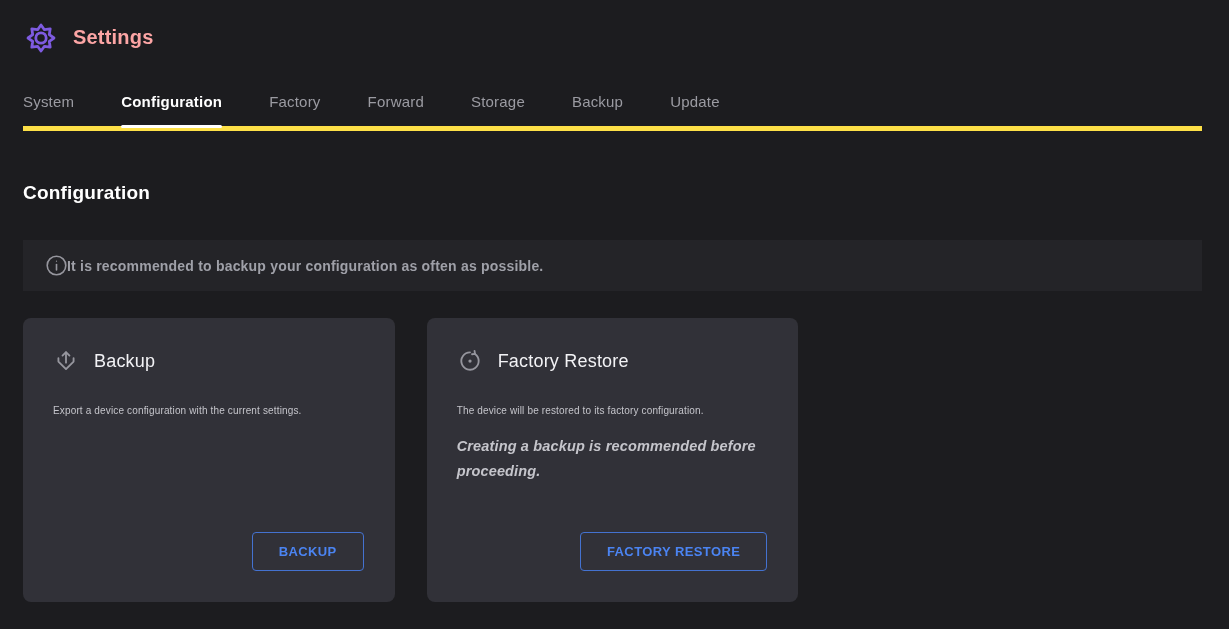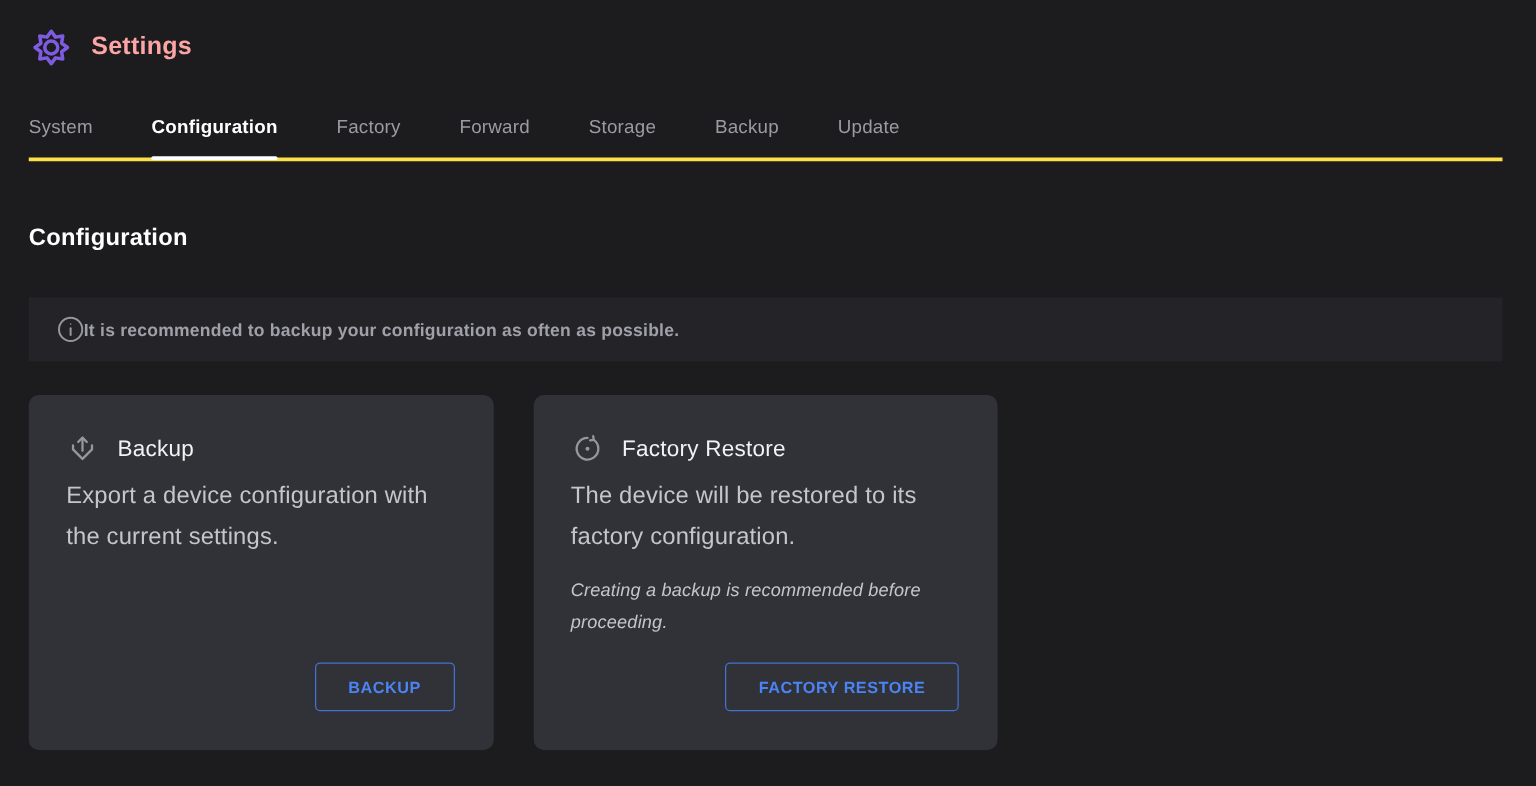--- a/index.html
+++ b/index.html
@@ -19,21 +19,21 @@
     padding-top: 13px;
     height: 62px;
   }
   .gear-wrap { width: 36px; height: 36px; display: flex; align-items: center; justify-content: center; }
   .app-title { font-size: 20px; font-weight: 700; color: #fca5a5; letter-spacing: 0.2px; }
 
   
   .tabs {
     display: flex;
     margin-top: 21px;
-    border-bottom: 3px solid #fde047;
+    border-bottom: 5px solid #fde047;
   }
   .tab {
     font-size: 15px;
     color: #9b9ba2;
     padding: 10px 0 16px 0;
     margin-right: 47px;
     cursor: pointer;
     position: relative;
     letter-spacing: 0.2px;
   }
@@ -91,33 +91,34 @@
     align-items: center;
     gap: 15px;
   }
   .card-title {
     font-size: 18px;
     font-weight: 500;
     color: #f2f2f5;
     letter-spacing: 0.2px;
   }
   .card-desc {
-    margin-top: 8px;
-    font-size: 19px;
+    margin-top: 28px;
+    font-size: 10px;
     line-height: 1.75;
     color: #c5c5cb;
     letter-spacing: 0.15px;
   }
   .card-note {
     margin-top: 14px;
     font-size: 14.5px;
     line-height: 1.75;
     font-style: italic;
     color: #c5c5cb;
     letter-spacing: 0.15px;
+    font-weight: bold;
   }
   .card-note:empty { display: none; }
   .card-btn {
     position: absolute;
     right: 31px; bottom: 31px;
     background: transparent;
     border: 1px solid #4472d0;
     border-radius: 4px;
     color: #4b84f2;
     font-family: "Liberation Sans", sans-serif;

